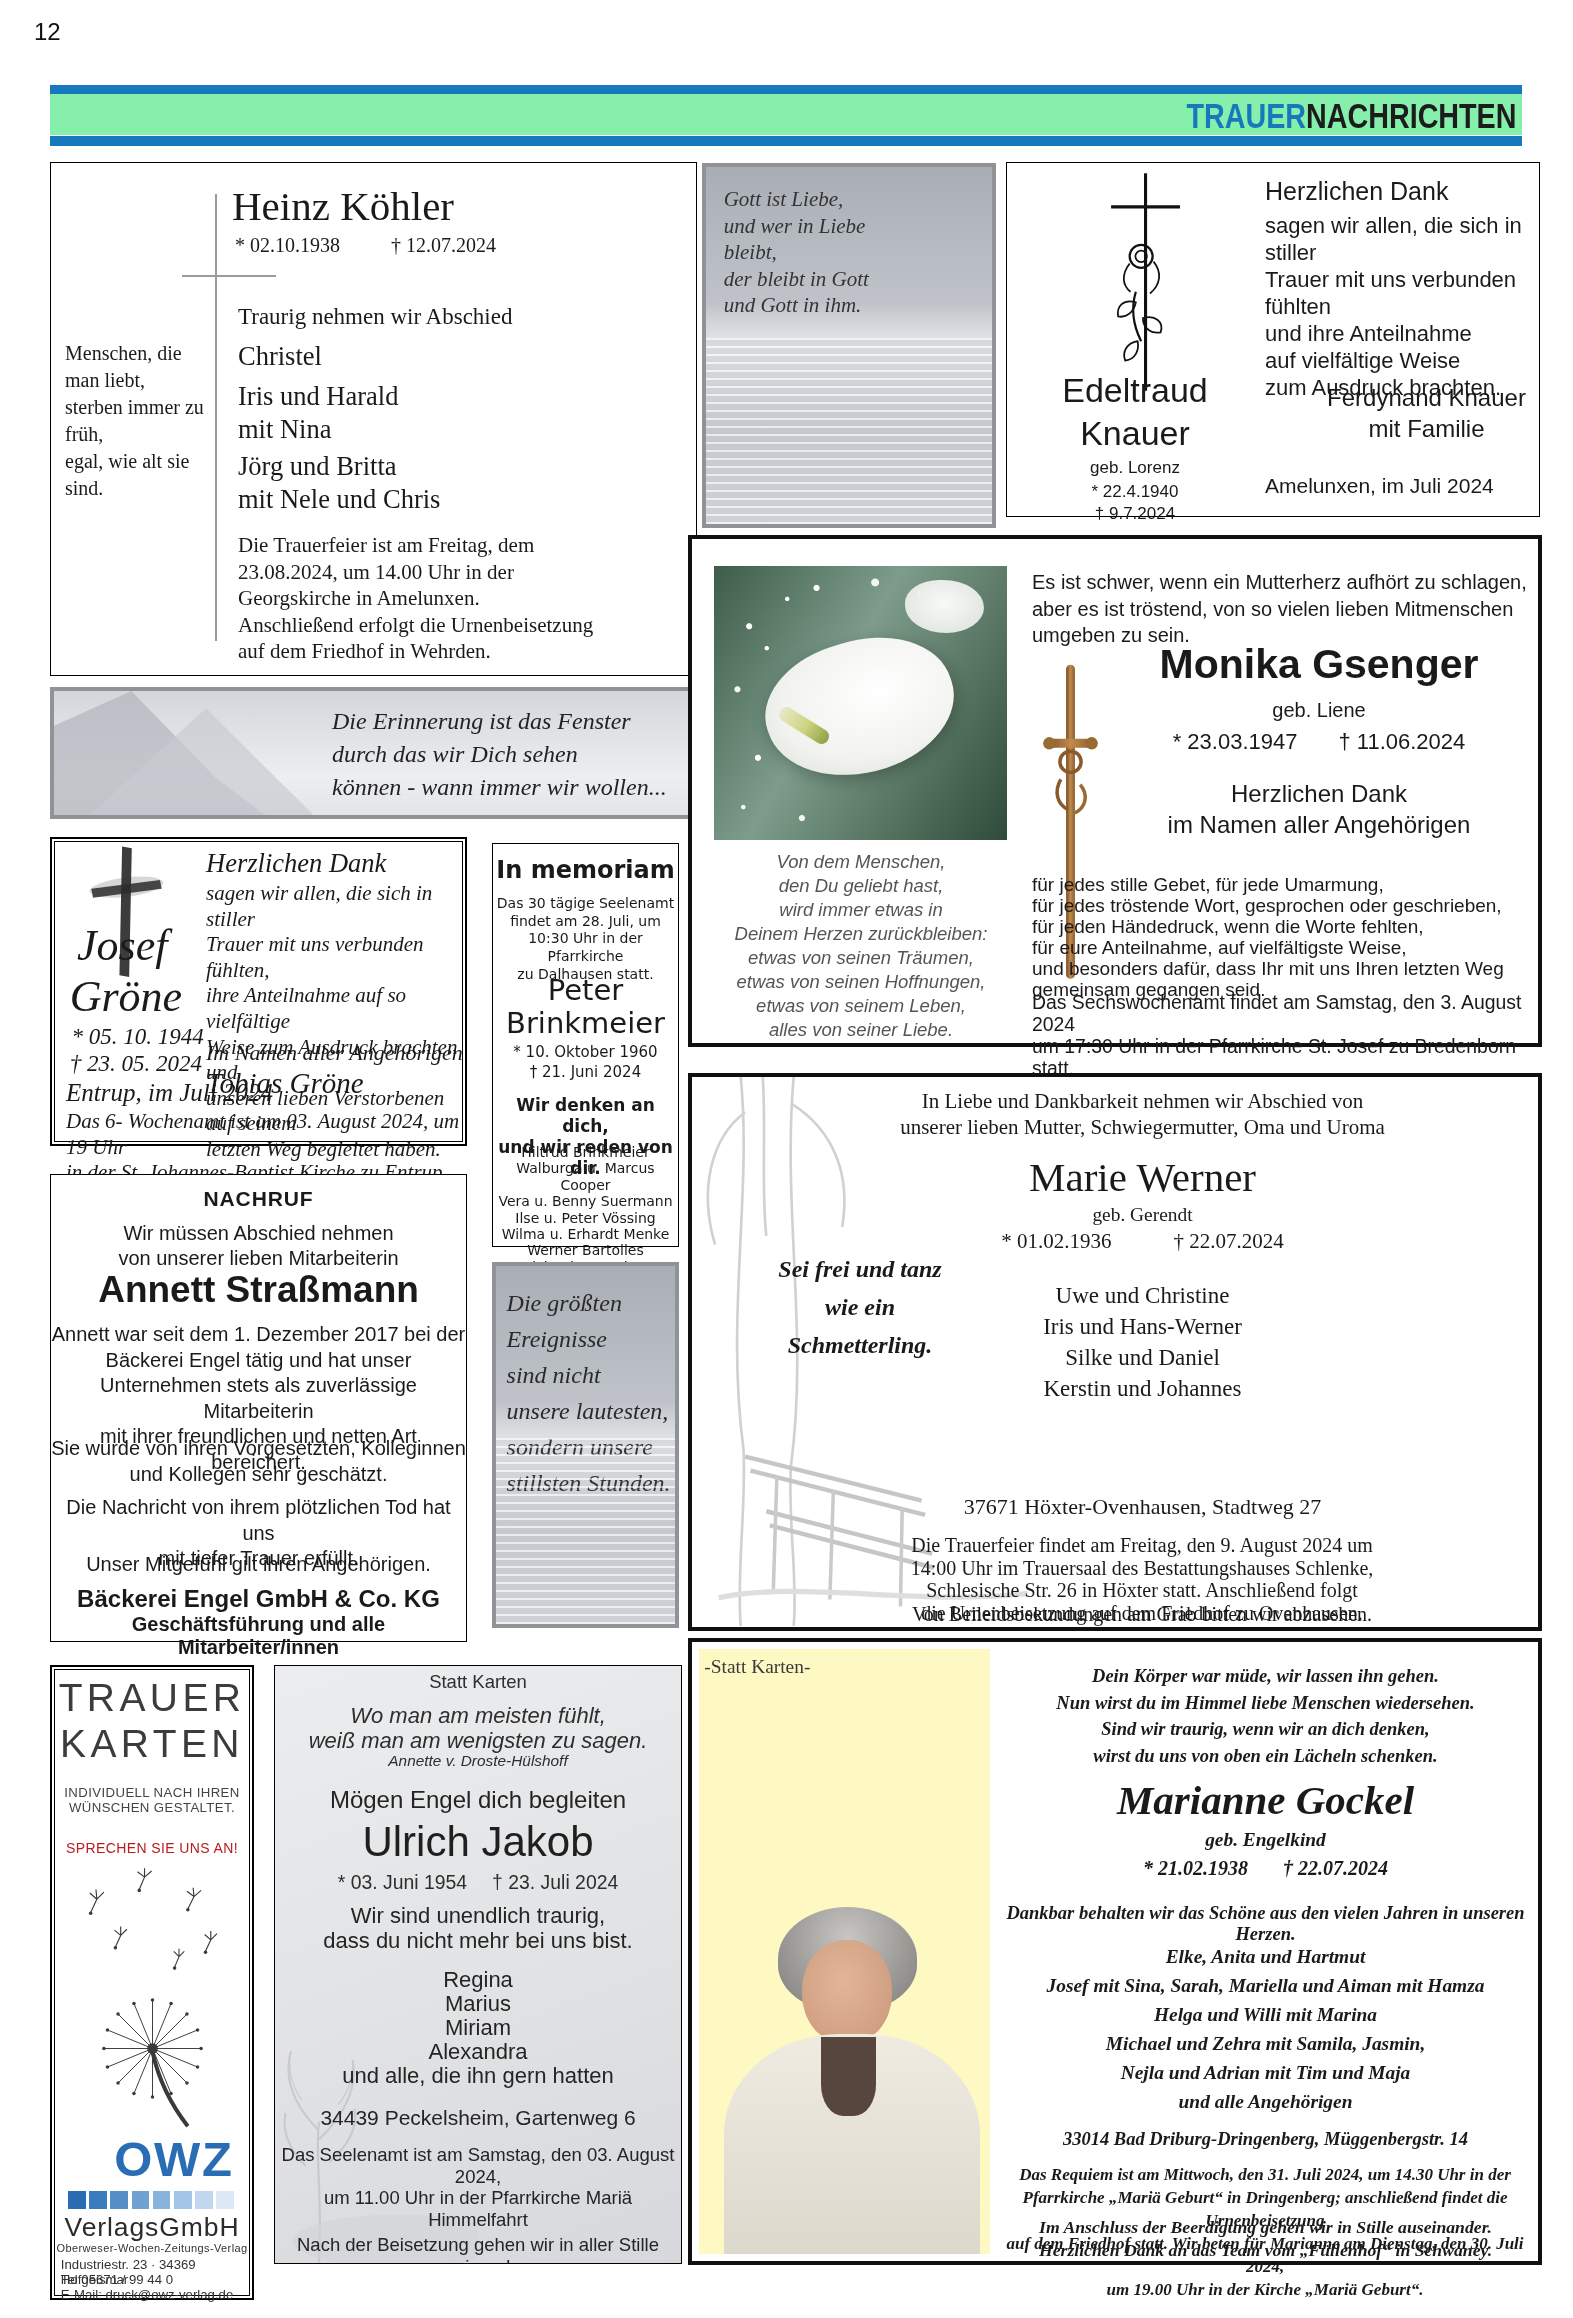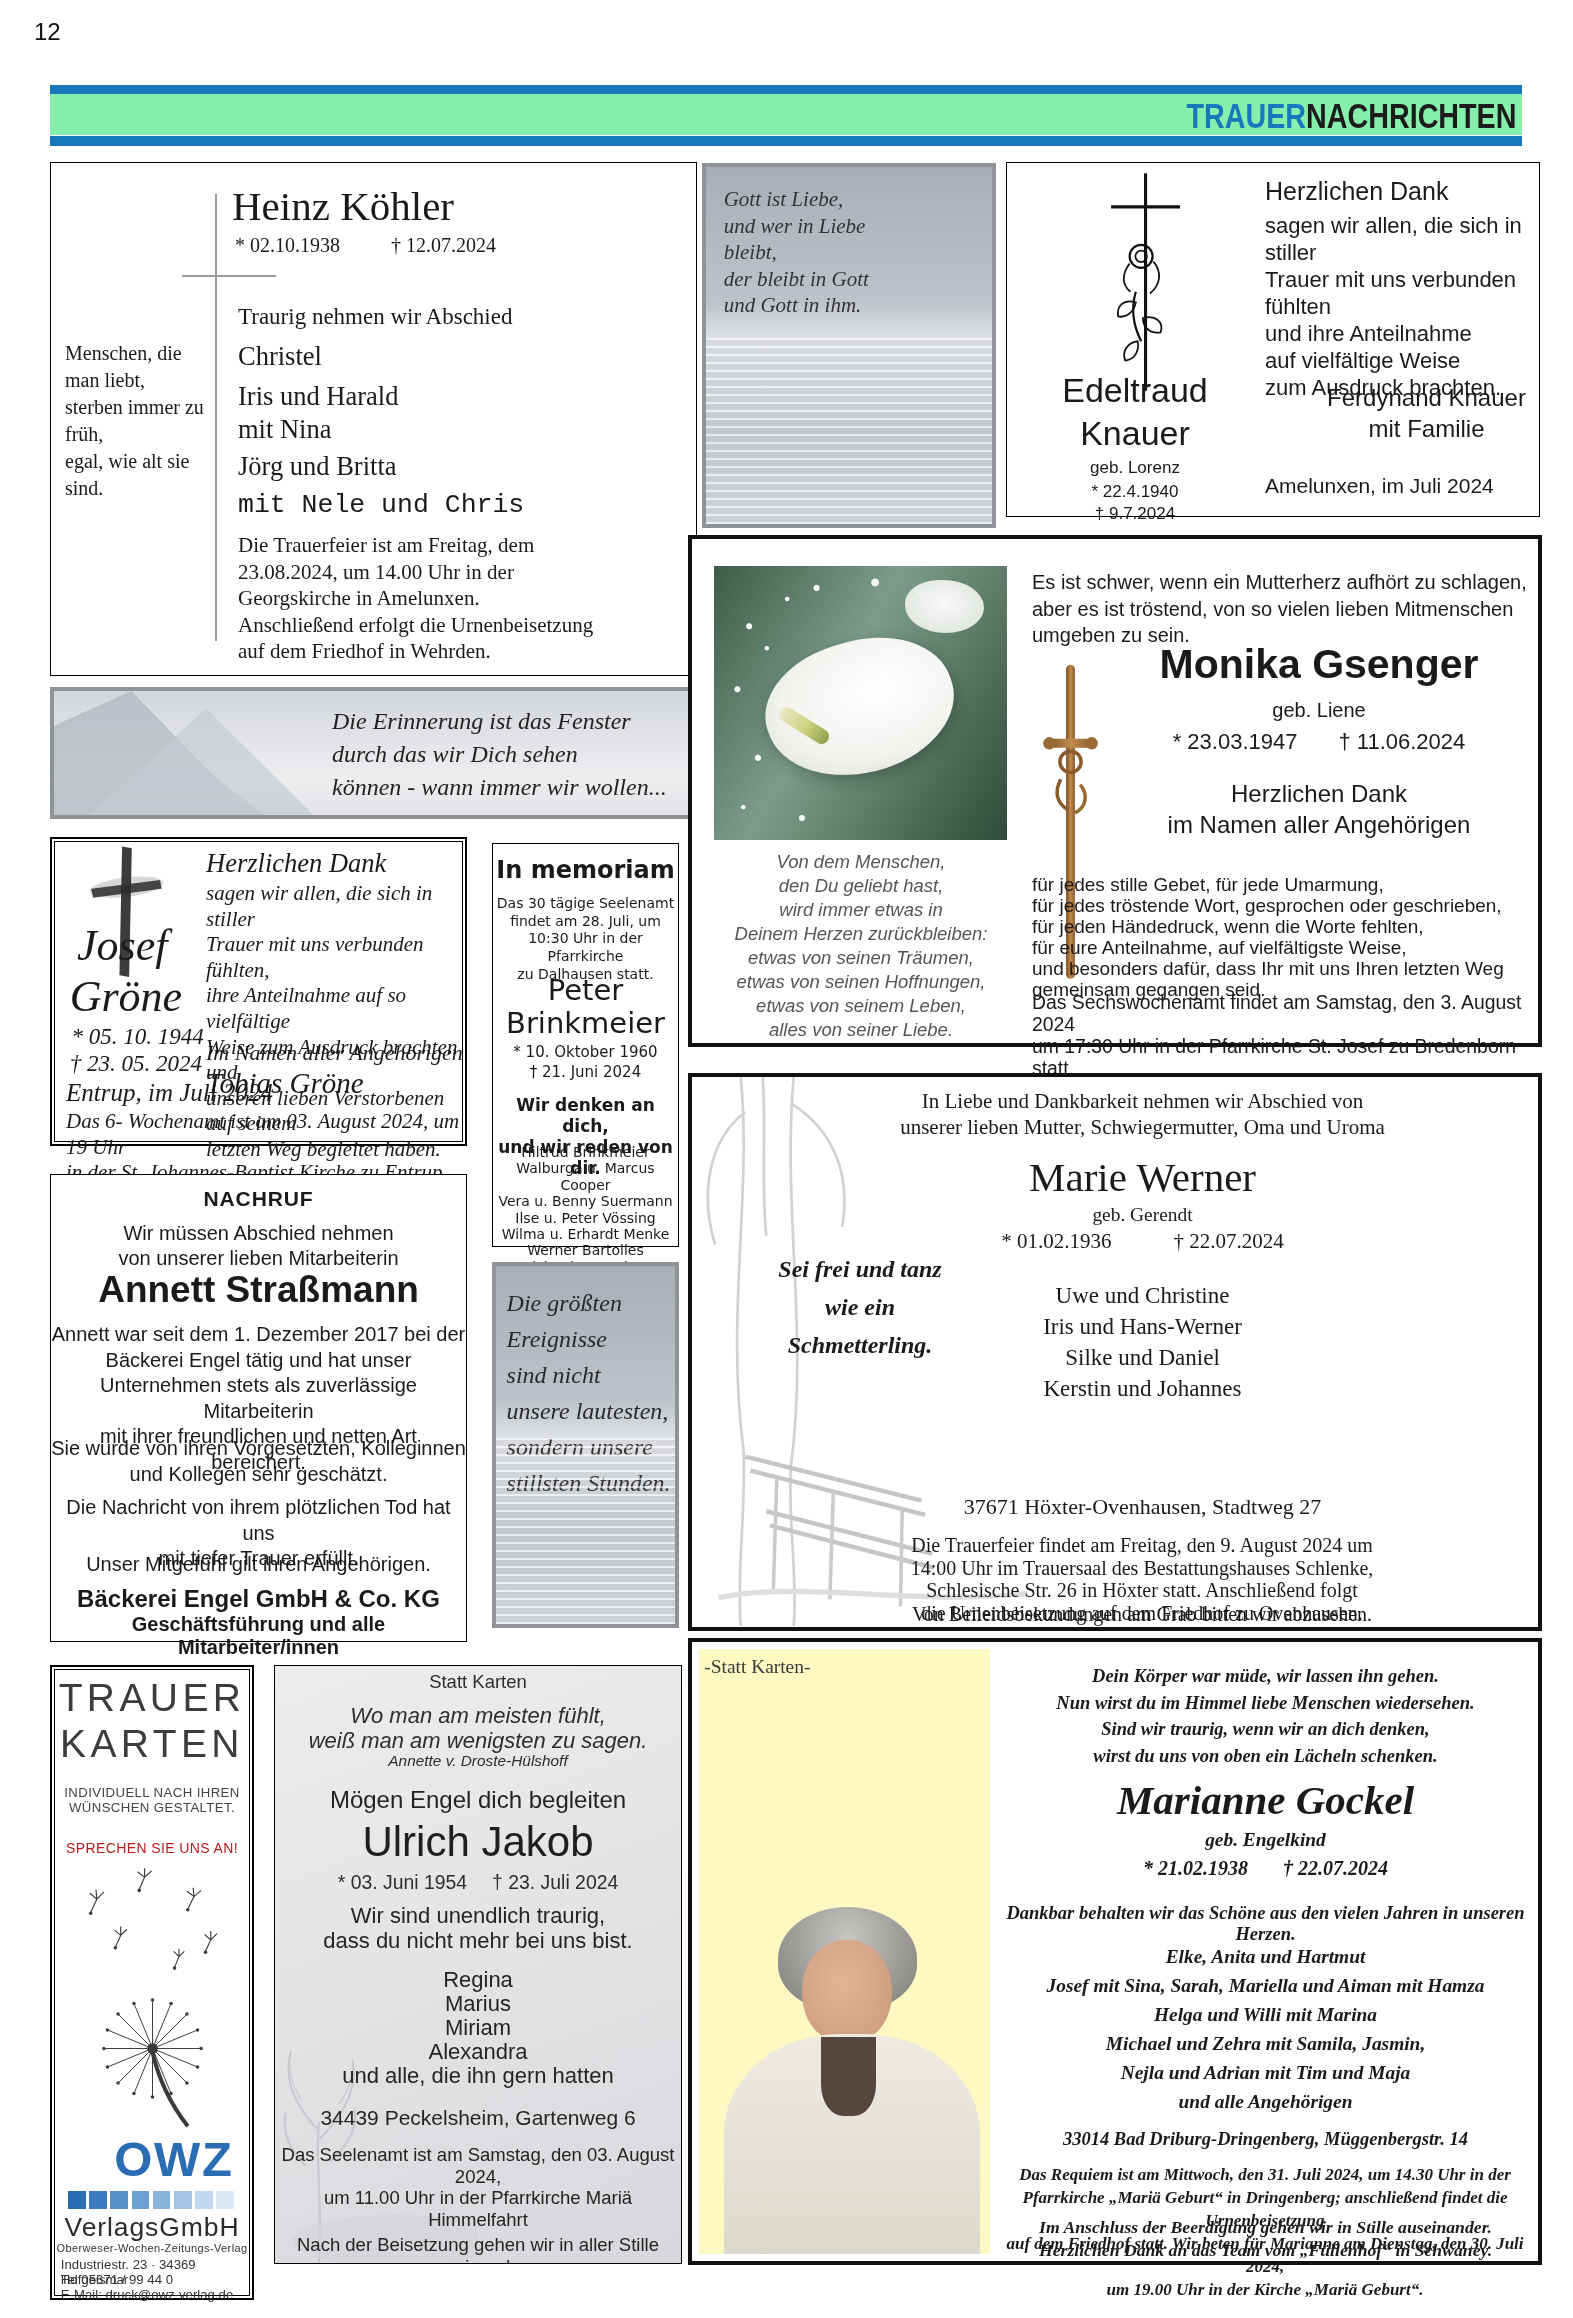--- a/index.html
+++ b/index.html
@@ -104,21 +104,21 @@
       <div>Menschen, die man liebt,</div>
       <div>sterben immer zu früh,</div>
       <div>egal, wie alt sie sind.</div>
     </div>
     <div class="abs" style="left:187px;top:141px;font-size:23px;">Traurig nehmen wir Abschied</div>
     <div class="abs" style="left:187px;top:173px;font-size:26.5px;">
       <div style="margin-top:5.3px;">Christel</div>
       <div style="margin-top:8.8px;">Iris und Harald</div>
       <div style="margin-top:1.8px;">mit Nina</div>
       <div style="margin-top:6.2px;">Jörg und Britta</div>
-      <div style="margin-top:8px;font-family:Liberation Mono, monospace;">mit Nele und Chris</div>
+      <div style="margin-top:2px;">mit Nele und Chris</div>
     </div>
     <div class="abs" style="left:187px;top:369px;font-size:21px;line-height:26.5px;">
       <div>Die Trauerfeier ist am Freitag, dem</div>
       <div>23.08.2024, um 14.00 Uhr in der</div>
       <div>Georgskirche in Amelunxen.</div>
       <div>Anschließend erfolgt die Urnenbeisetzung</div>
       <div>auf dem Friedhof in Wehrden.</div>
     </div>
   </div>
 

